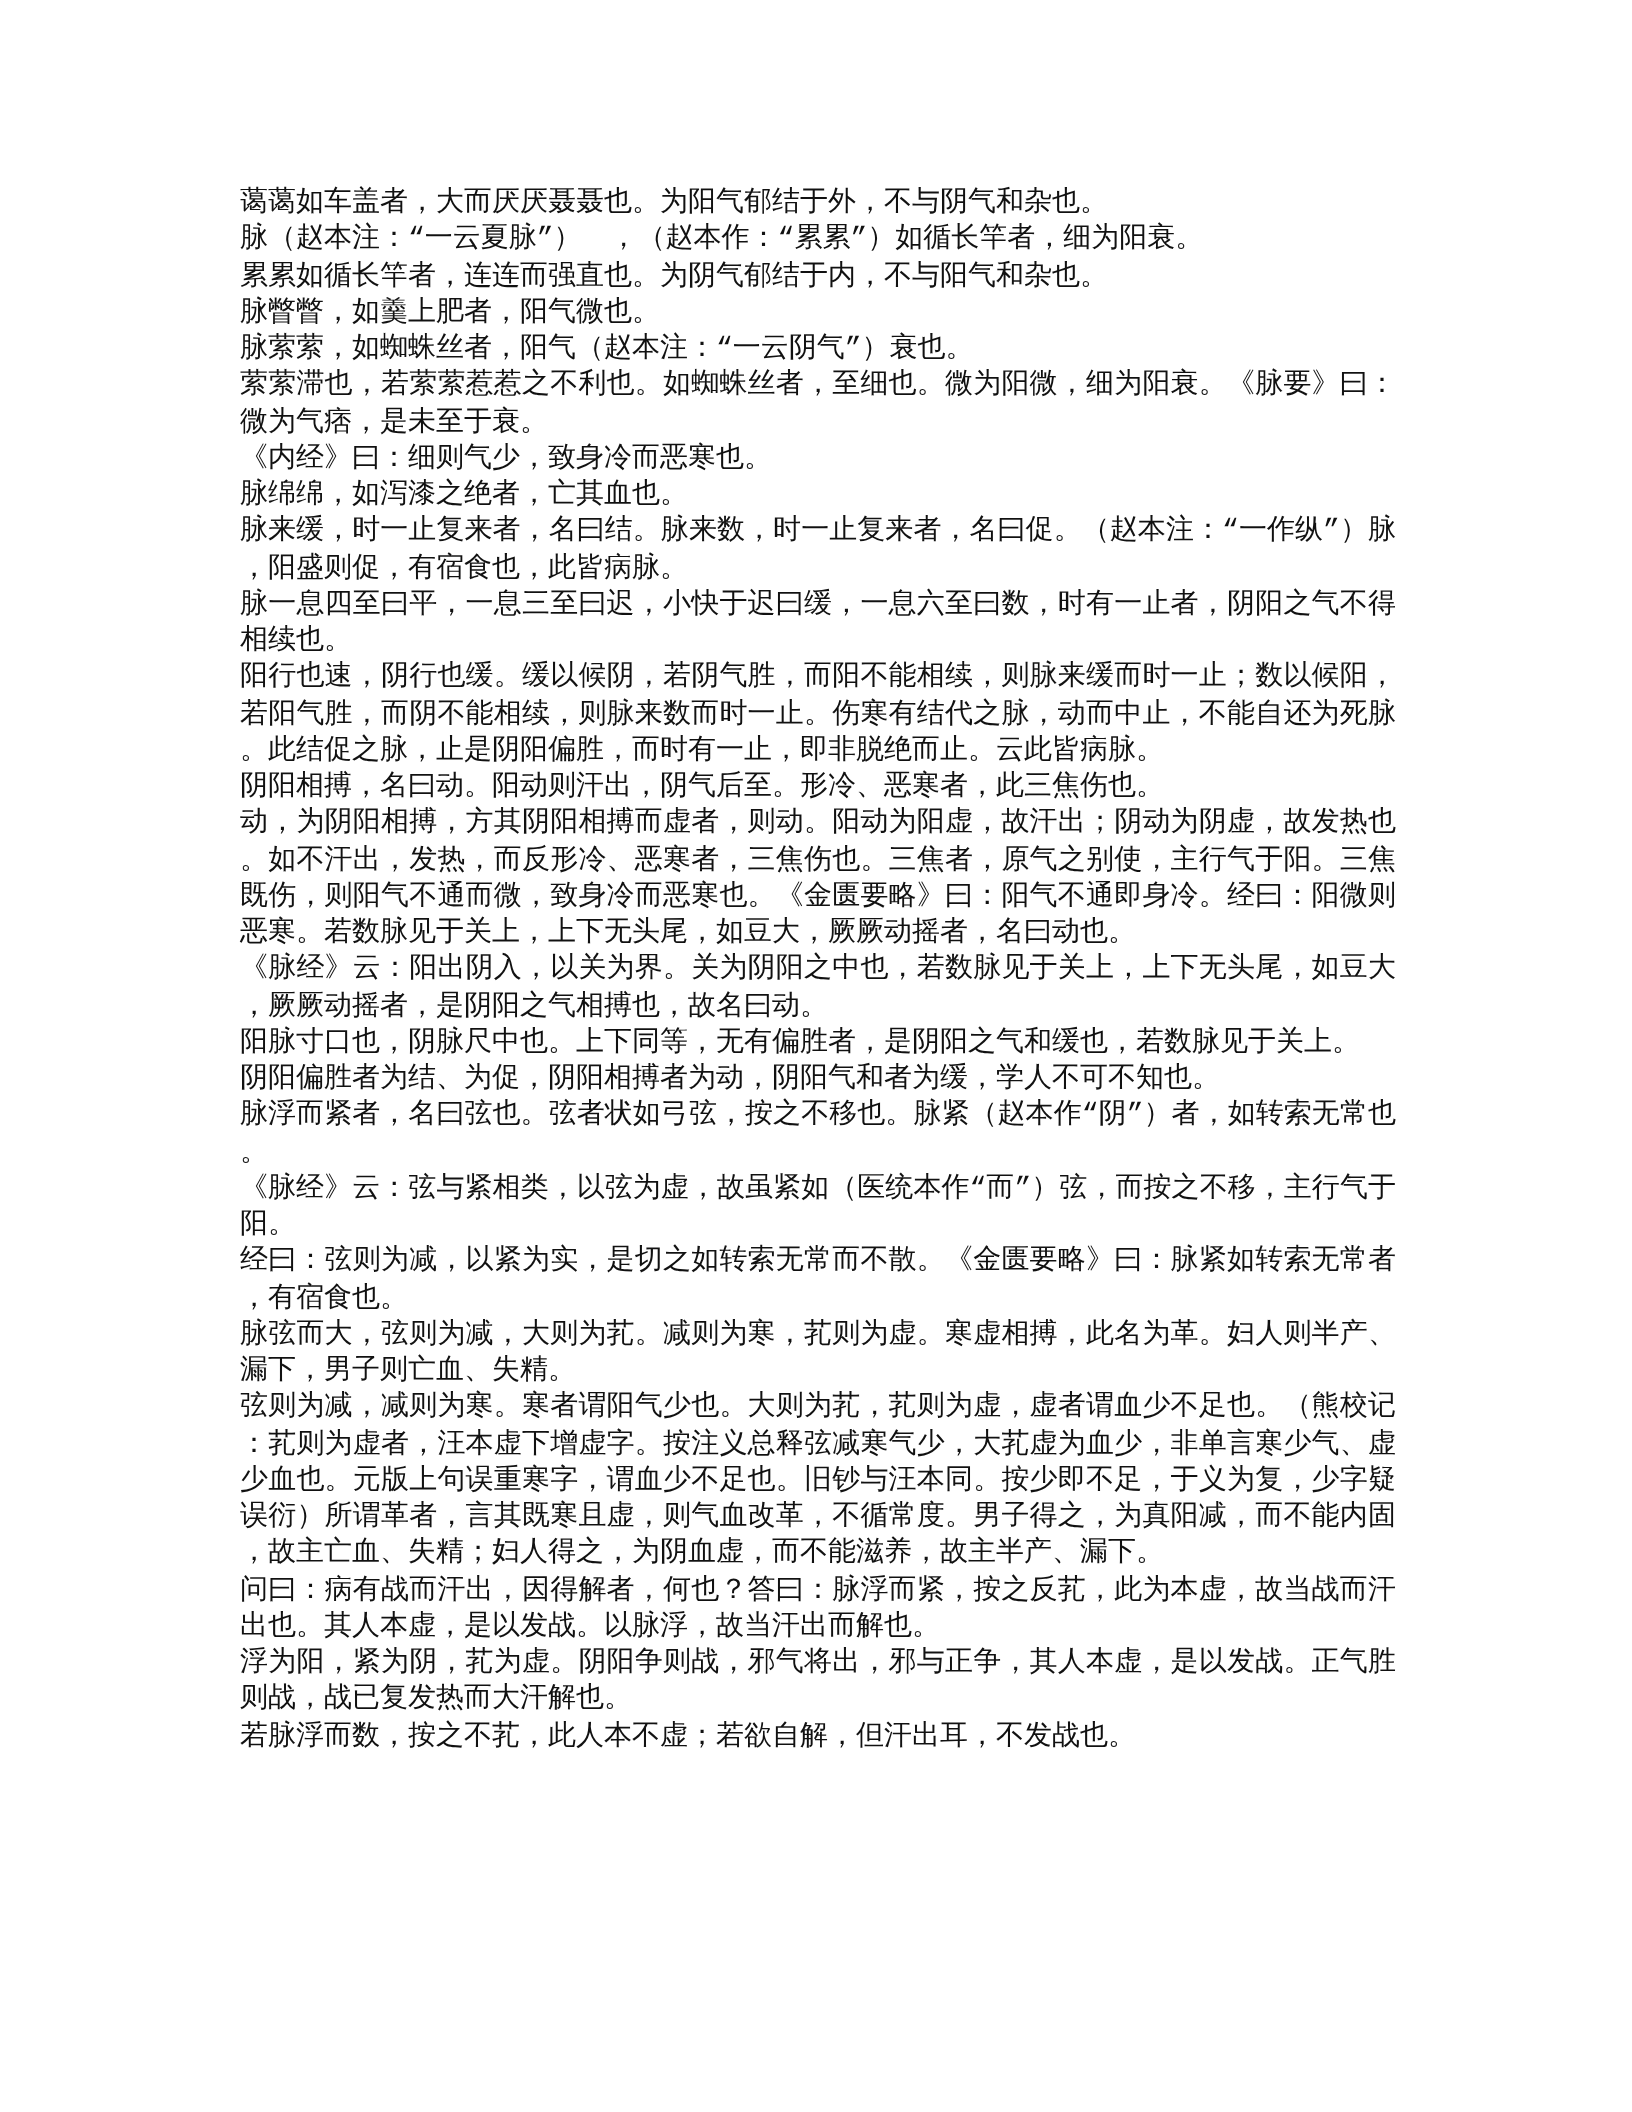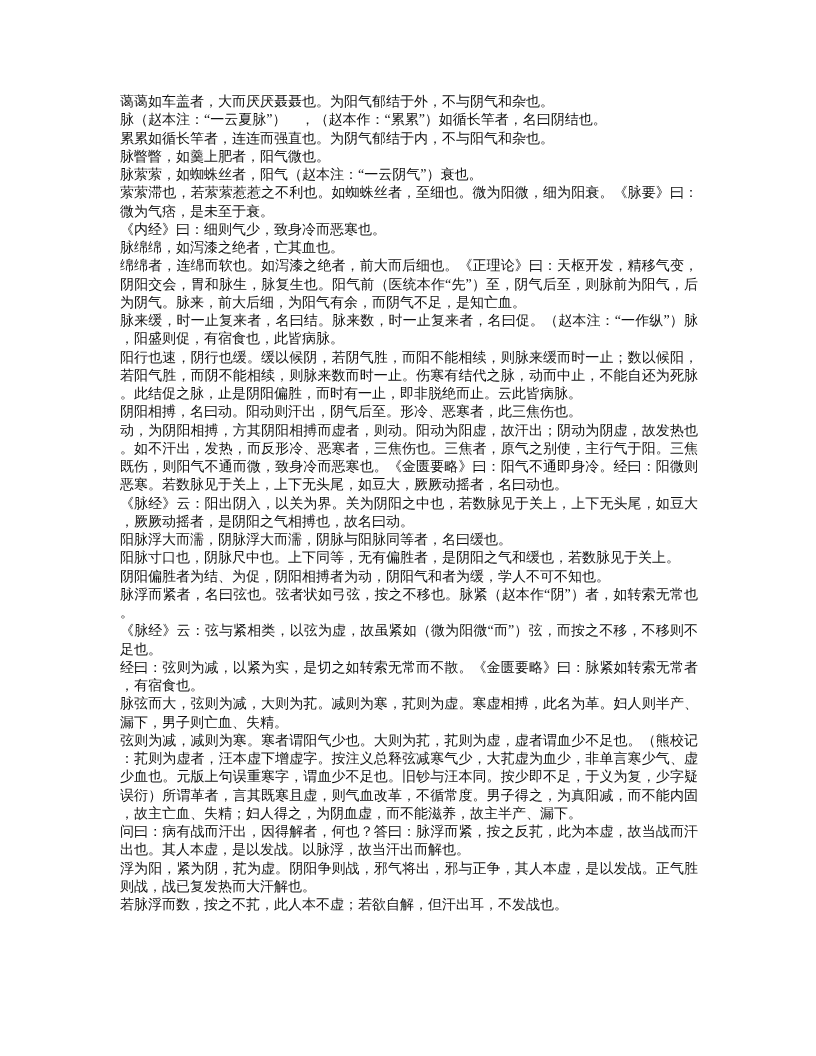--- a/index.html
+++ b/index.html
@@ -12,55 +12,54 @@
       height: 1056px;
       position: relative;
       overflow: hidden;
     }
     .page {
       position: absolute;
       left: 120px;
       top: 93px;
       width: 578px;
       color: #111111;
-      font-family: Liberation Serif, serif;
+      font-family: Liberation Mono, monospace;
       font-size: 14px;
       line-height: 18.25px;
       letter-spacing: 0;
     }
     .para {
       margin: 0;
       padding: 0;
       text-align: justify;
       word-break: break-all;
       line-break: anywhere;
     }
   </style>
 </head>
 <body>
 
 <div class="page">
   <p class="para">蔼蔼如车盖者，大而厌厌聂聂也。为阳气郁结于外，不与阴气和杂也。</p>
-  <p class="para">脉（赵本注：“一云夏脉”）　，（赵本作：“累累”）如循长竿者，名曰阴结也。</p>
+  <p class="para">脉（赵本注：“一云夏脉”）　，（赵本作：“累累”）如循长竿者，细为阳衰。</p>
   <p class="para">累累如循长竿者，连连而强直也。为阴气郁结于内，不与阳气和杂也。</p>
   <p class="para">脉瞥瞥，如羹上肥者，阳气微也。</p>
   <p class="para">脉萦萦，如蜘蛛丝者，阳气（赵本注：“一云阴气”）衰也。</p>
   <p class="para">萦萦滞也，若萦萦惹惹之不利也。如蜘蛛丝者，至细也。微为阳微，细为阳衰。《脉要》曰：微为气痞，是未至于衰。</p>
   <p class="para">《内经》曰：细则气少，致身冷而恶寒也。</p>
   <p class="para">脉绵绵，如泻漆之绝者，亡其血也。</p>
-  <p class="para">绵绵者，连绵而软也。如泻漆之绝者，前大而后细也。《正理论》曰：天枢开发，精移气变，阴阳交会，胃和脉生，脉复生也。阳气前（医统本作“先”）至，阴气后至，则脉前为阳气，后为阴气。脉来，前大后细，为阳气有余，而阴气不足，是知亡血。</p>
   <p class="para">脉来缓，时一止复来者，名曰结。脉来数，时一止复来者，名曰促。（赵本注：“一作纵”）脉，阳盛则促，有宿食也，此皆病脉。</p>
+  <p class="para">脉一息四至曰平，一息三至曰迟，小快于迟曰缓，一息六至曰数，时有一止者，阴阳之气不得相续也。</p>
   <p class="para">阳行也速，阴行也缓。缓以候阴，若阴气胜，而阳不能相续，则脉来缓而时一止；数以候阳，若阳气胜，而阴不能相续，则脉来数而时一止。伤寒有结代之脉，动而中止，不能自还为死脉。此结促之脉，止是阴阳偏胜，而时有一止，即非脱绝而止。云此皆病脉。</p>
   <p class="para">阴阳相搏，名曰动。阳动则汗出，阴气后至。形冷、恶寒者，此三焦伤也。</p>
   <p class="para">动，为阴阳相搏，方其阴阳相搏而虚者，则动。阳动为阳虚，故汗出；阴动为阴虚，故发热也。如不汗出，发热，而反形冷、恶寒者，三焦伤也。三焦者，原气之别使，主行气于阳。三焦既伤，则阳气不通而微，致身冷而恶寒也。《金匮要略》曰：阳气不通即身冷。经曰：阳微则恶寒。若数脉见于关上，上下无头尾，如豆大，厥厥动摇者，名曰动也。</p>
   <p class="para">《脉经》云：阳出阴入，以关为界。关为阴阳之中也，若数脉见于关上，上下无头尾，如豆大，厥厥动摇者，是阴阳之气相搏也，故名曰动。</p>
-  <p class="para">阳脉浮大而濡，阴脉浮大而濡，阴脉与阳脉同等者，名曰缓也。</p>
   <p class="para">阳脉寸口也，阴脉尺中也。上下同等，无有偏胜者，是阴阳之气和缓也，若数脉见于关上。</p>
   <p class="para">阴阳偏胜者为结、为促，阴阳相搏者为动，阴阳气和者为缓，学人不可不知也。</p>
   <p class="para">脉浮而紧者，名曰弦也。弦者状如弓弦，按之不移也。脉紧（赵本作“阴”）者，如转索无常也。</p>
-  <p class="para">《脉经》云：弦与紧相类，以弦为虚，故虽紧如（微为阳微“而”）弦，而按之不移，不移则不足也。</p>
+  <p class="para">《脉经》云：弦与紧相类，以弦为虚，故虽紧如（医统本作“而”）弦，而按之不移，主行气于阳。</p>
   <p class="para">经曰：弦则为减，以紧为实，是切之如转索无常而不散。《金匮要略》曰：脉紧如转索无常者，有宿食也。</p>
   <p class="para">脉弦而大，弦则为减，大则为芤。减则为寒，芤则为虚。寒虚相搏，此名为革。妇人则半产、漏下，男子则亡血、失精。</p>
   <p class="para">弦则为减，减则为寒。寒者谓阳气少也。大则为芤，芤则为虚，虚者谓血少不足也。（熊校记：芤则为虚者，汪本虚下增虚字。按注义总释弦减寒气少，大芤虚为血少，非单言寒少气、虚少血也。元版上句误重寒字，谓血少不足也。旧钞与汪本同。按少即不足，于义为复，少字疑误衍）所谓革者，言其既寒且虚，则气血改革，不循常度。男子得之，为真阳减，而不能内固，故主亡血、失精；妇人得之，为阴血虚，而不能滋养，故主半产、漏下。</p>
   <p class="para">问曰：病有战而汗出，因得解者，何也？答曰：脉浮而紧，按之反芤，此为本虚，故当战而汗出也。其人本虚，是以发战。以脉浮，故当汗出而解也。</p>
   <p class="para">浮为阳，紧为阴，芤为虚。阴阳争则战，邪气将出，邪与正争，其人本虚，是以发战。正气胜则战，战已复发热而大汗解也。</p>
   <p class="para">若脉浮而数，按之不芤，此人本不虚；若欲自解，但汗出耳，不发战也。</p>
 </div>
 
 </body></html>

